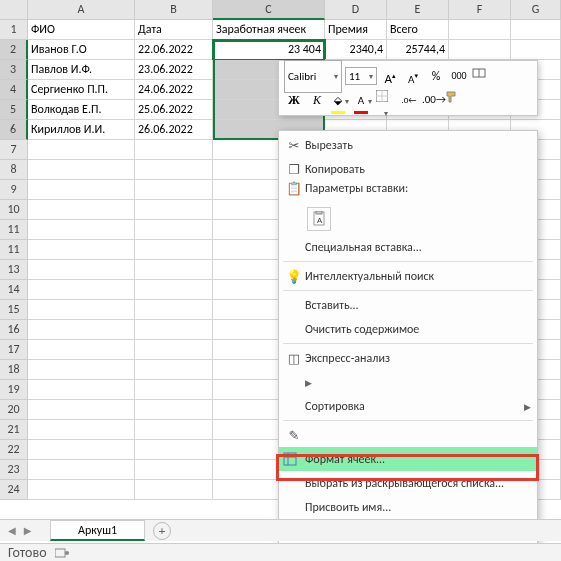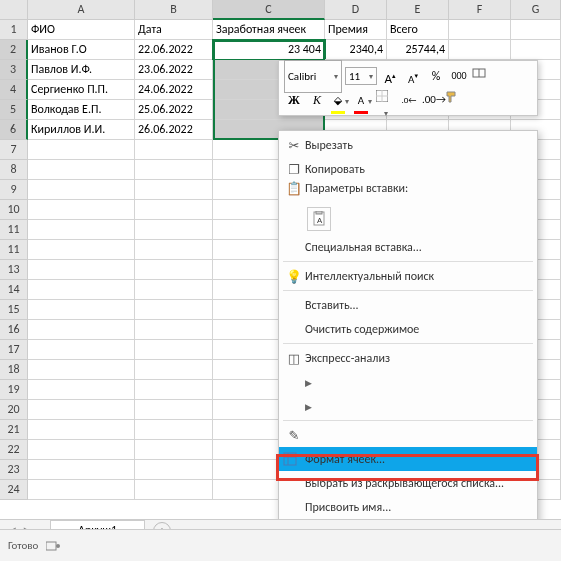--- a/index.html
+++ b/index.html
@@ -47,21 +47,21 @@
 .paste-btn { width: 24px; height: 24px; border: 1px solid #ccc; display: inline-flex; align-items: center; justify-content: center; font-size: 12px; }
 .highlight-box { position: absolute; border: 3px solid #e23a2e; pointer-events: none; }
 
 
 .tabs-bar { position: absolute; bottom: 20px; left: 0; width: 561px; height: 22px; background: #f3f3f3; border-top: 1px solid #ccc; display: flex; align-items: center; padding-left: 50px; }
 .nav-arrows { position: absolute; left: 8px; display: flex; gap: 8px; color: #888; font-size: 10px; }
 .sheet-tab { background: #fff; border: 1px solid #ccc; border-bottom: 2px solid #107c41; padding: 2px 27px; font-size: 12px; }
 .add-tab { margin-left: 8px; width: 18px; height: 18px; border: 1px solid #bbb; border-radius: 50%; text-align: center; line-height: 15px; color: #666; font-size: 13px; }
 
 
-.status { position: absolute; bottom: 0; left: 0; width: 561px; height: 32px; background: #f3f3f3; border-top: 1px solid #ccc; display: flex; align-items: center; padding: 0 8px; font-size: 11px; color: #555; gap: 8px; }
+.status { position: absolute; bottom: 0; left: 0; width: 561px; height: 18px; background: #f3f3f3; border-top: 1px solid #ccc; display: flex; align-items: center; padding: 0 8px; font-size: 14px; color: #555; gap: 8px; }
 .sel-border { position:absolute; border:2px solid #107c41; pointer-events:none; }
 .fill-handle { position:absolute; width:6px; height:6px; background:#107c41; }
 
 svg { display: block; }
 </style>
 </head>
 <body>
 
 <div class="grid">
   <div class="col-headers">
@@ -408,27 +408,28 @@
   <div class="ctx-item">
     <span class="ctx-icon">◫</span>
     <span class="ctx-label"><span>Экспресс-анализ</span></span>
   </div>
   <div class="ctx-item">
     <span class="ctx-icon"></span>
     <span class="ctx-arrow">▶</span>
   </div>
   <div class="ctx-item">
     <span class="ctx-icon"></span>
+      <span class="ctx-label"><span>Сортировка</span></span>
     <span class="ctx-arrow">▶</span>
   </div>
   <div class="ctx-sep"></div>
   <div class="ctx-item">
     <span class="ctx-icon">✎</span>
   </div>
-  <div class="ctx-item" style="background:#0ea5e9;">
+  <div class="ctx-item" style="background:#86efac;">
     <span class="ctx-icon">
       <svg width="14" height="14">
           <rect x="1" y="1" width="12" height="12" fill="none" stroke="#4a7ab5"></rect>
           <line x1="1" y1="5" x2="13" y2="5" stroke="#4a7ab5"></line>
           <line x1="5" y1="1" x2="5" y2="13" stroke="#4a7ab5"></line>
         </svg>
     </span>
     <span class="ctx-label"><span>Формат ячеек...</span></span>
   </div>
   <div class="ctx-item">

